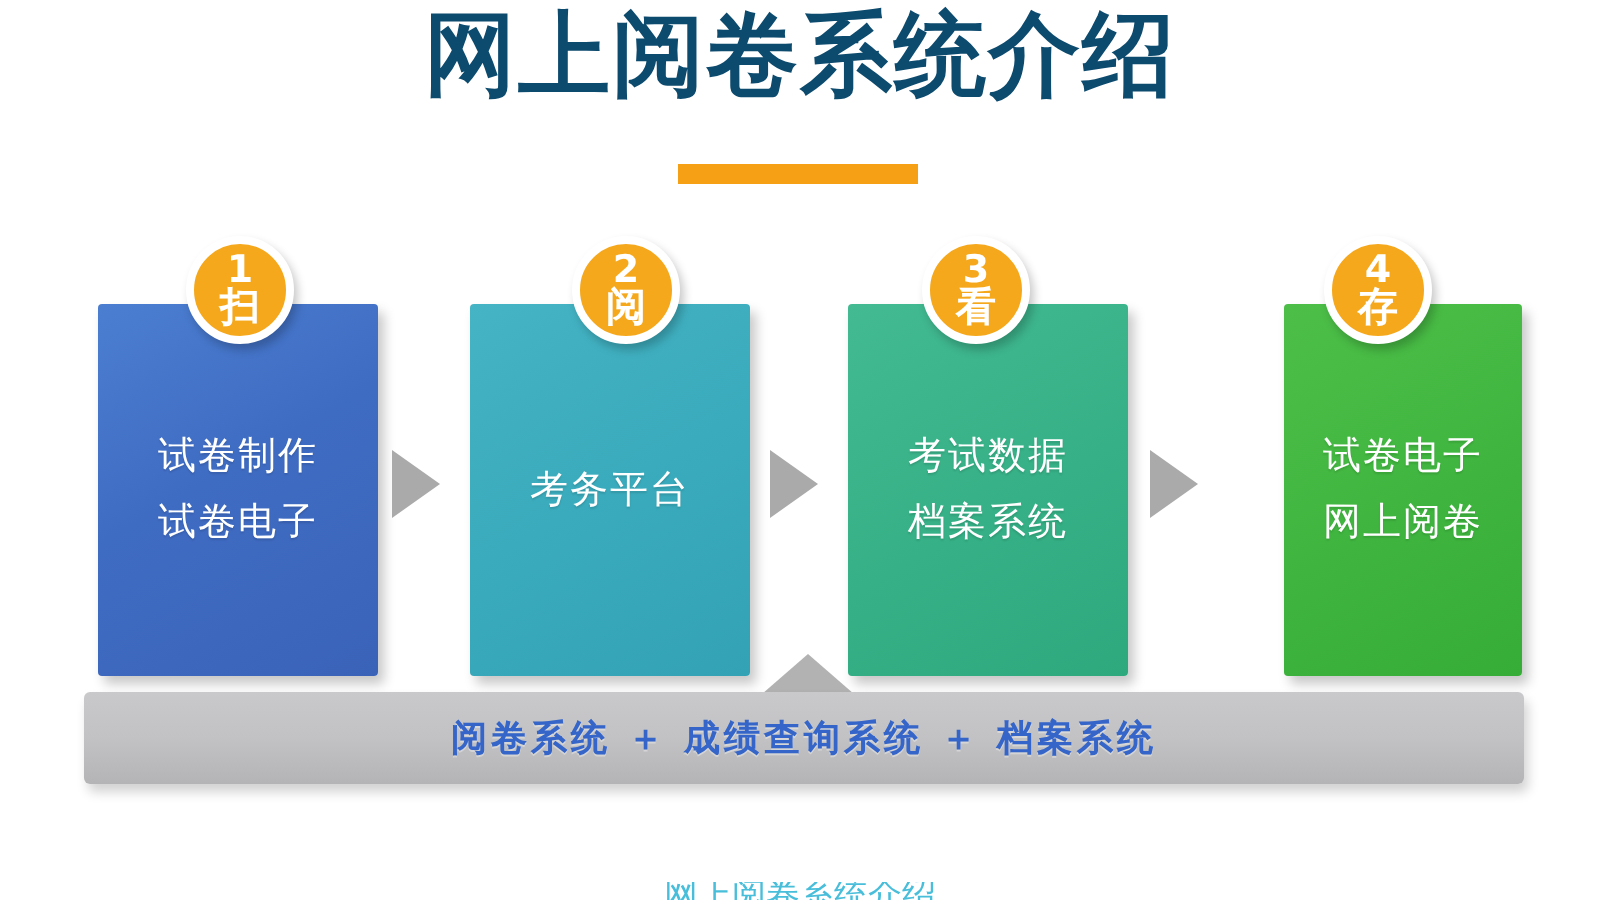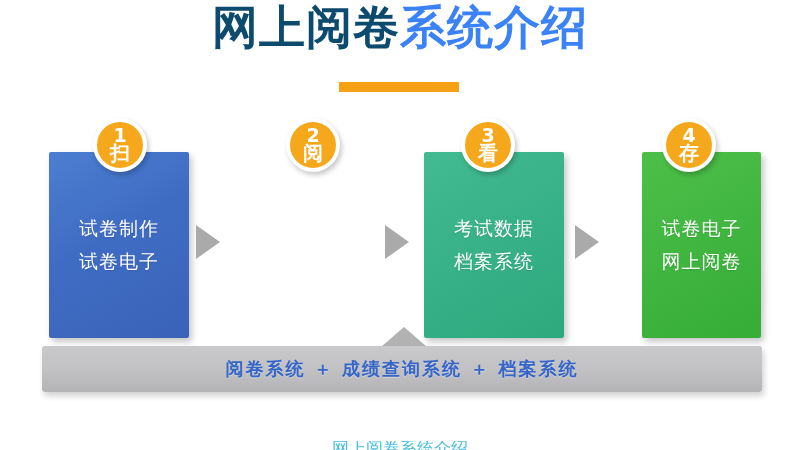--- a/index.html
+++ b/index.html
@@ -15,21 +15,21 @@
   .title{
     position:absolute;left:0;top:-4px;width:800px;
     text-align:center;
     font-size:46px;
     font-weight:700;
     letter-spacing:1px;
     line-height:62px;
     white-space:nowrap;
   }
   .title .t-dark{color:#0c4a6e;}
-  .title .t-accent{color:#3b82f6;}
+  .title .t-accent{color:#0c4a6e;}
 
   .title-underline{
     position:absolute;left:339px;top:82px;
     width:120px;height:10px;
     background:#f5a015;
   }
 
   
   .box{
     position:absolute;
@@ -150,20 +150,23 @@
   <div class="title">
     <span class="t-dark">网上阅卷</span><span class="t-accent">系统介绍</span>
   </div>
   <div class="title-underline"></div>
 
   <div class="box box1">
     <span class="ln">试卷制作</span>
     <span class="ln">试卷电子</span>
   </div>
 
+  <div class="box box2">
+    <span class="ln">考务平台</span>
+  </div>
 
   <div class="box box3">
     <span class="ln">考试数据</span>
     <span class="ln">档案系统</span>
   </div>
 
   <div class="box box4">
     <span class="ln">试卷电子</span>
     <span class="ln">网上阅卷</span>
   </div>

